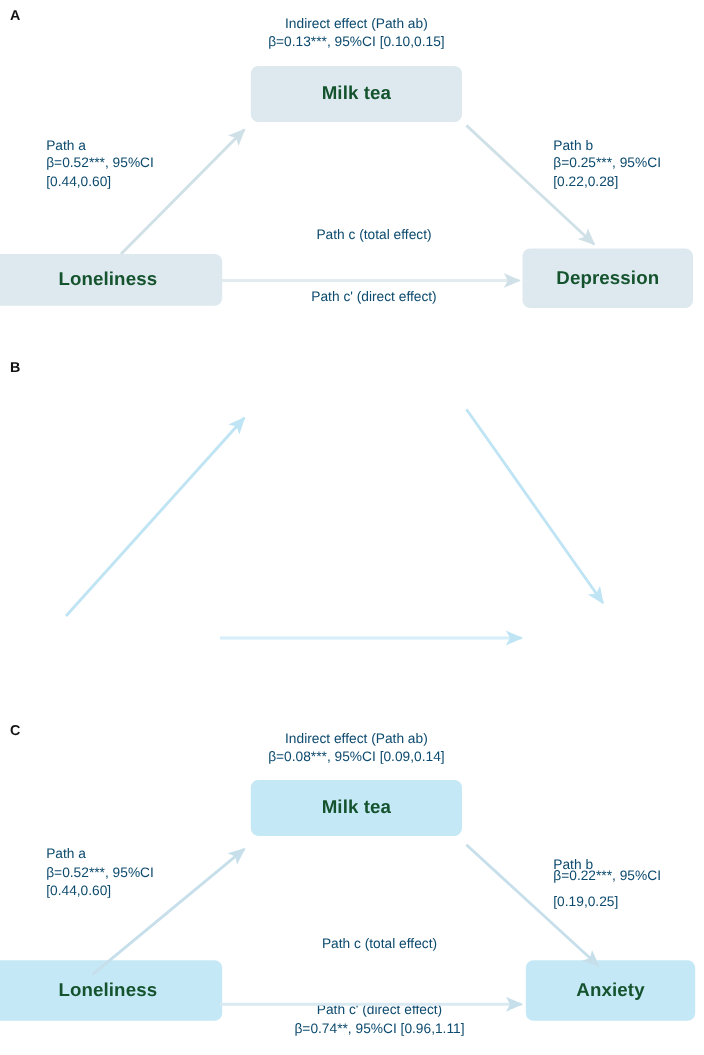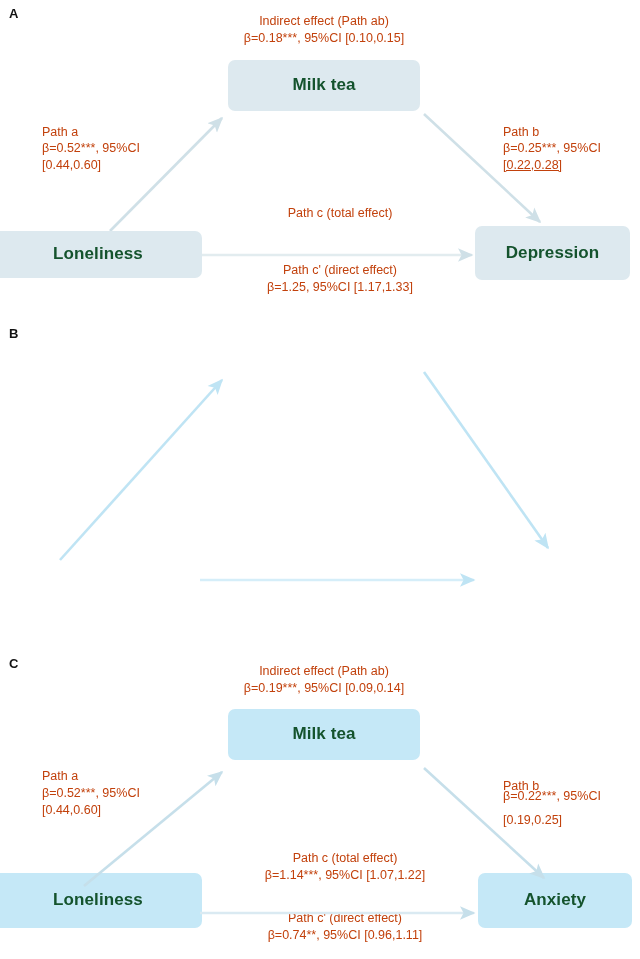--- a/index.html
+++ b/index.html
@@ -57,21 +57,21 @@
     letter-spacing: 0.1px;
     text-align: center;
     line-height: 1.1;
   }
 
   
   .lbl {
     position: absolute;
     font-size: 12.5px;
     line-height: 16.5px;
-    color: #c2410c;
+    color: #0c4a6e;
     white-space: pre;
   }
   .lbl.center { text-align: center; }
   .lbl.left   { text-align: right; }
 
   
   #panel-a .node { background: #dde9ef; }
   
   #panel-b .node { background: #c5e8f7; }
 </style>
@@ -102,34 +102,33 @@
 
   <div class="node" style="left:-6px; top:231px; width:208px; height:47px;">
     <span>Loneliness</span>
   </div>
 
   <div class="node" style="left:475px; top:226px; width:155px; height:54px;">
     <span>Depression</span>
   </div>
 
   <div class="lbl center" style="left:184px; top:13px; width:280px;">Indirect effect (Path ab)</div>
-  <div class="lbl center" style="left:184px; top:30px; width:280px;">β=0.18***, 95%CI [0.10,0.15]</div>
+  <div class="lbl center" style="left:184px; top:30px; width:280px;">β=0.13***, 95%CI [0.10,0.15]</div>
 
   <div class="lbl left" style="left:42px; top:124px;">Path a</div>
   <div class="lbl left" style="left:42px; top:140px;">β=0.52***, 95%CI</div>
   <div class="lbl left" style="left:42px; top:157px;">[0.44,0.60]</div>
 
   <div class="lbl left" style="left:503px; top:124px;">Path b</div>
   <div class="lbl left" style="left:503px; top:140px;">β=0.25***, 95%CI</div>
-  <div class="lbl left" style="left:503px; top:157px;text-decoration:underline;">[0.22,0.28]</div>
+  <div class="lbl left" style="left:503px; top:157px;">[0.22,0.28]</div>
 
   <div class="lbl center" style="left:200px; top:205px; width:280px;">Path c (total effect)</div>
 
   <div class="lbl center" style="left:200px; top:262px; width:280px;">Path c' (direct effect)</div>
-  <div class="lbl center" style="left:200px; top:279px; width:280px;">β=1.25, 95%CI [1.17,1.33]</div>
 </div>
 
 <div class="panel" id="panel-b">
 
   <div class="panel-letter">B</div>
 
   <svg class="svg-layer" viewBox="0 0 640 330">
     <defs>
       <marker id="ahB" markerWidth="7" markerHeight="7" refX="5.4" refY="3" orient="auto">
         <path d="M0,0.4 L6,3 L0,5.6 L1.4,3 Z" fill="#bfe4f4"></path>
@@ -146,32 +145,31 @@
 
   <div class="node" style="left:-6px; top:553px; width:208px; height:55px;">
     <span>Loneliness</span>
   </div>
 
   <div class="node" style="left:478px; top:553px; width:154px; height:55px;">
     <span>Anxiety</span>
   </div>
 
   <div class="lbl center" style="left:184px; top:343px; width:280px;">Indirect effect (Path ab)</div>
-  <div class="lbl center" style="left:184px; top:360px; width:280px;">β=0.19***, 95%CI [0.09,0.14]</div>
+  <div class="lbl center" style="left:184px; top:360px; width:280px;">β=0.08***, 95%CI [0.09,0.14]</div>
 
   <div class="lbl left" style="left:42px; top:448px;">Path a</div>
   <div class="lbl left" style="left:42px; top:465px;">β=0.52***, 95%CI</div>
   <div class="lbl left" style="left:42px; top:482px;">[0.44,0.60]</div>
 
   <div class="lbl left" style="left:503px; top:458px;">Path b</div>
   <div class="lbl left" style="left:503px; top:468px;">β=0.22***, 95%CI</div>
   <div class="lbl left" style="left:503px; top:492px;">[0.19,0.25]</div>
 
   <div class="lbl center" style="left:200px; top:530px; width:290px;">Path c (total effect)</div>
-  <div class="lbl center" style="left:200px; top:547px; width:290px;">β=1.14***, 95%CI [1.07,1.22]</div>
 
   <div class="lbl center" style="left:200px; top:590px; width:290px;">Path c' (direct effect)</div>
   <div class="lbl center" style="left:200px; top:607px; width:290px;">β=0.74**, 95%CI [0.96,1.11]</div>
 </div>
 
 <div class="panel" id="panel-c">
 
   <div class="panel-letter">C</div>
 
   <svg class="svg-layer" viewBox="0 0 640 309">

